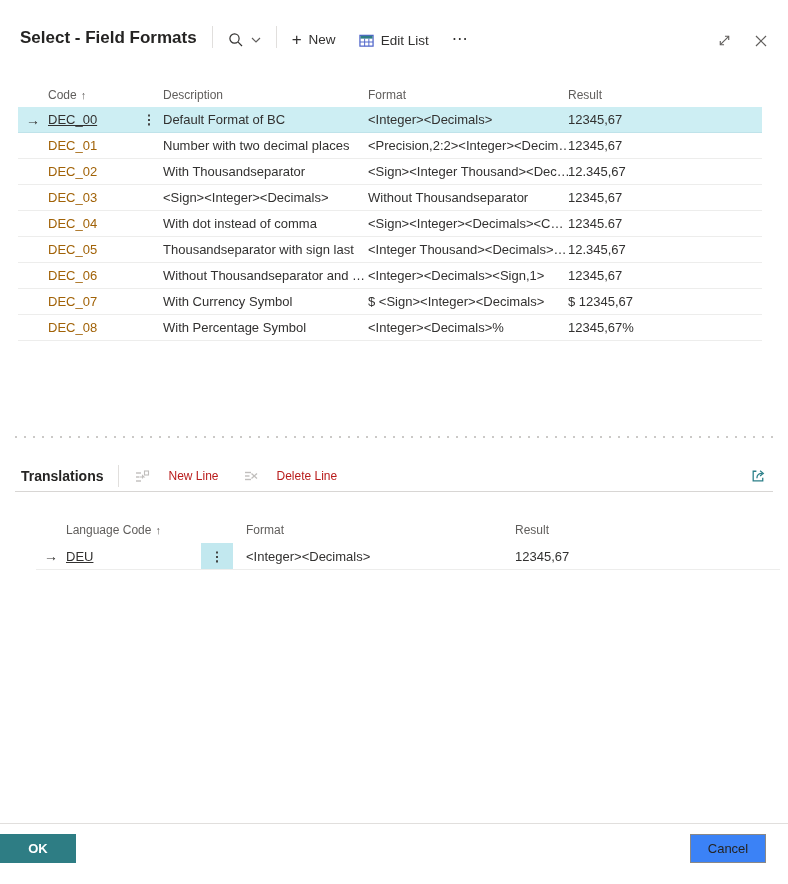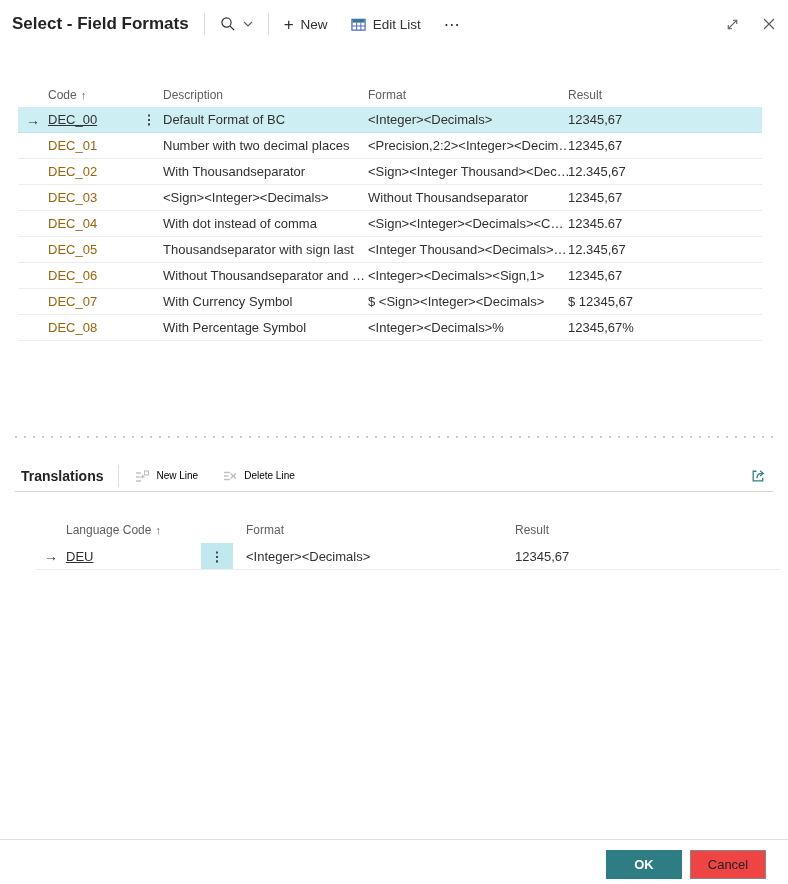--- a/index.html
+++ b/index.html
@@ -4,21 +4,21 @@
 <style>
   * { margin:0; padding:0; box-sizing:border-box; }
   html,body { width:788px; height:884px; }
   body {
     position:relative; background:#ffffff; overflow:hidden;
     font-family:"Liberation Sans", sans-serif; color:#323130;
   }
 
   
   .app-header { position:absolute; top:0; left:0; width:788px; height:48px;
-    display:flex; align-items:center; padding:0 12px; }
+    display:flex; align-items:flex-end; padding:0 20px; }
   .app-title { font-size:17px; font-weight:bold; color:#252423; white-space:nowrap; }
   .tb-divider { width:1px; height:22px; background:#e1dfdd; margin:0 15px; flex:0 0 auto; }
   .tb-item { display:flex; align-items:center; gap:7px; font-size:13.5px; color:#323130;
     cursor:pointer; white-space:nowrap; }
   .tb-item + .tb-item { margin-left:23px; }
   .plus-glyph { font-size:17px; font-weight:300; color:#323130; line-height:1; }
   .more-glyph { font-size:16px; letter-spacing:2px; color:#323130; }
   .header-right { margin-left:auto; display:flex; align-items:center; gap:22px; }
   .icon-btn { display:flex; align-items:center; justify-content:center; cursor:pointer; }
 
@@ -37,42 +37,42 @@
   .cell-ell { text-align:center; color:#3b3a39; font-size:13px; font-weight:bold; cursor:pointer; }
 
   
   .dotted-sep { position:absolute; top:436px; left:15px; width:758px; height:2px;
     background-image:repeating-linear-gradient(to right,#cbc9c7 0 2px,transparent 2px 9px); }
 
   
   .trans-toolbar { position:absolute; top:460px; left:15px; width:758px; height:32px;
     display:flex; align-items:center; padding:0 6px; border-bottom:1px solid #d8d6d4; }
   .trans-title { font-size:14px; font-weight:bold; color:#252423; white-space:nowrap; }
-  .trans-action { display:flex; align-items:center; gap:6px; font-size:10px;
-    color:#000000; cursor:default; white-space:nowrap; }
+  .trans-action { display:flex; align-items:center; gap:18px; font-size:12px;
+    color:#b91c1c; cursor:default; white-space:nowrap; }
   .trans-action + .trans-action { margin-left:24px;align-items:center; }
   .share-btn { margin-left:auto; cursor:pointer; display:flex; align-items:center; }
 
   .ttable { position:absolute; top:516px; left:36px; width:744px; font-size:13px; }
   .grid-trans { display:grid; grid-template-columns:30px 135px 32px 282px 1fr; align-items:center; }
   .ttable .thead { height:27px; }
   .pad-fmt { padding-left:13px; }
   .trow { height:27px; border-bottom:1px solid #ededec; }
   .trow .code-link { color:#323130; text-decoration:underline; }
   .cell-ell-focus { height:100%; display:flex; align-items:center; justify-content:center;
     background:#c2e8ef; color:#3b3a39; font-size:13px; font-weight:bold; cursor:pointer; }
 
   
-  .footer { position:absolute; left:0; bottom:0; width:788px; height:45px;
-    border-top:1px solid #e1dfdd; display:flex; justify-content:flex-end;
+  .footer { position:absolute; left:0; bottom:0; width:788px; height:61px;
+    border-top:1px solid #e1dfdd; display:flex; justify-content:space-between;
     padding:10px 22px 0 0; gap:8px; }
   .btn { height:29px; min-width:76px; padding:0 14px; font-size:13px;
     font-family:inherit; display:flex; align-items:center; justify-content:center; cursor:pointer; }
   .btn-ok { background:#2e7d84; color:#ffffff; font-weight:bold; border:1px solid #2e7d84; }
-  .btn-cancel { background:#ef4444; color:#252423; border:1px solid #8a8886; }
+  .btn-cancel { background:#3b82f6; color:#252423; border:1px solid #8a8886; }
 </style>
 </head>
 <body>
 
 <div class="app-header">
   <div class="app-title">Select - Field Formats</div>
   <div class="tb-divider"></div>
 
   <div class="tb-item">
     <span class="icon-btn">

